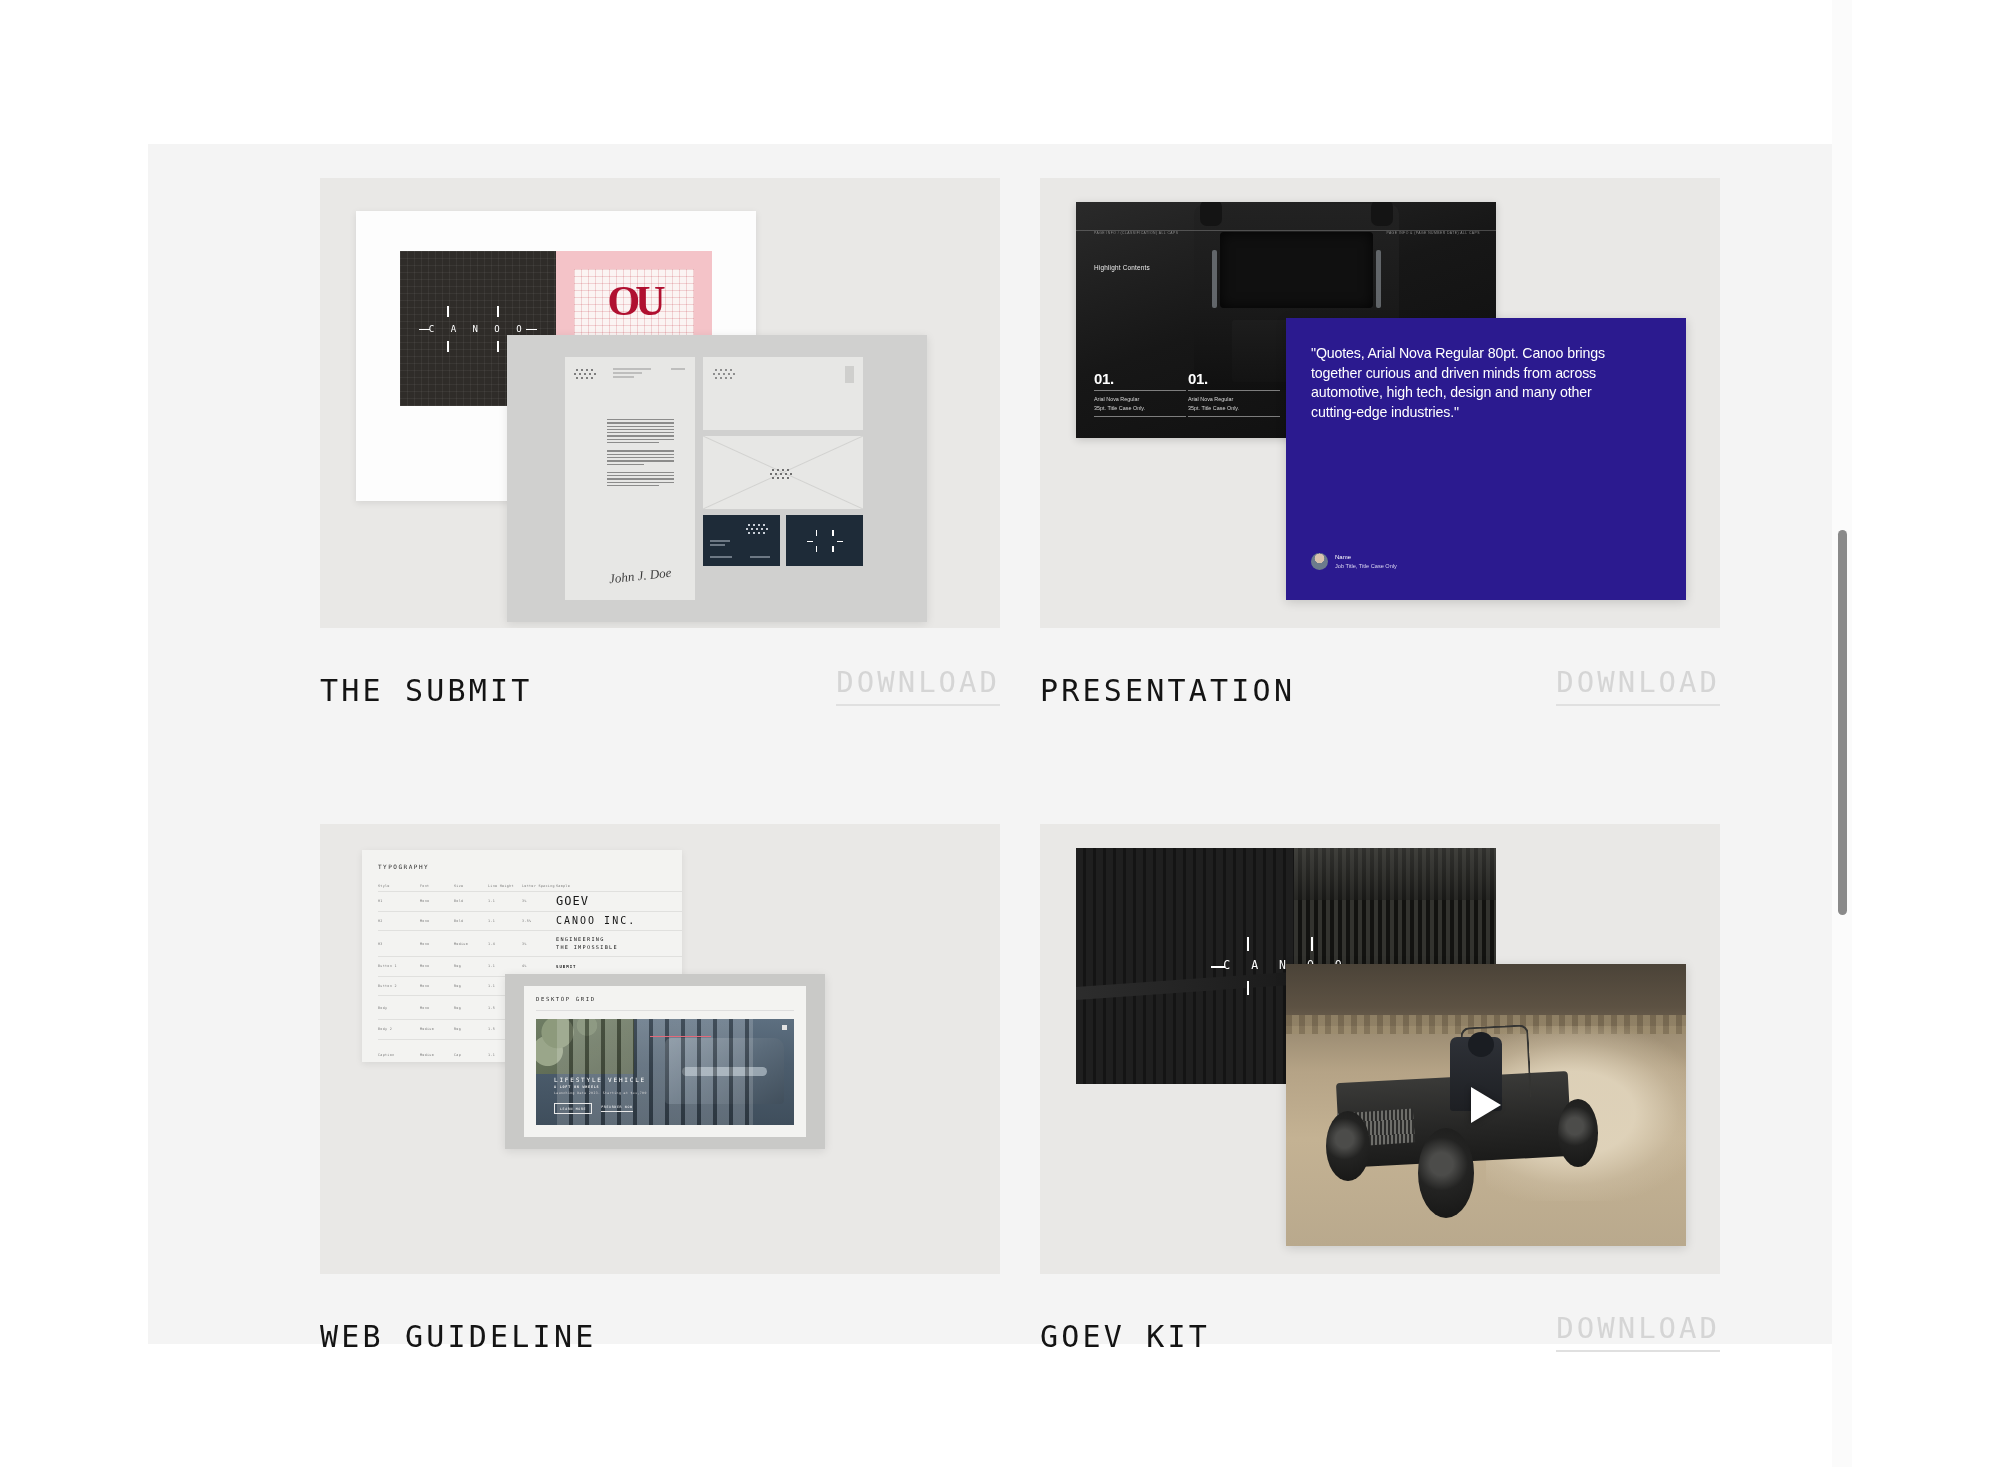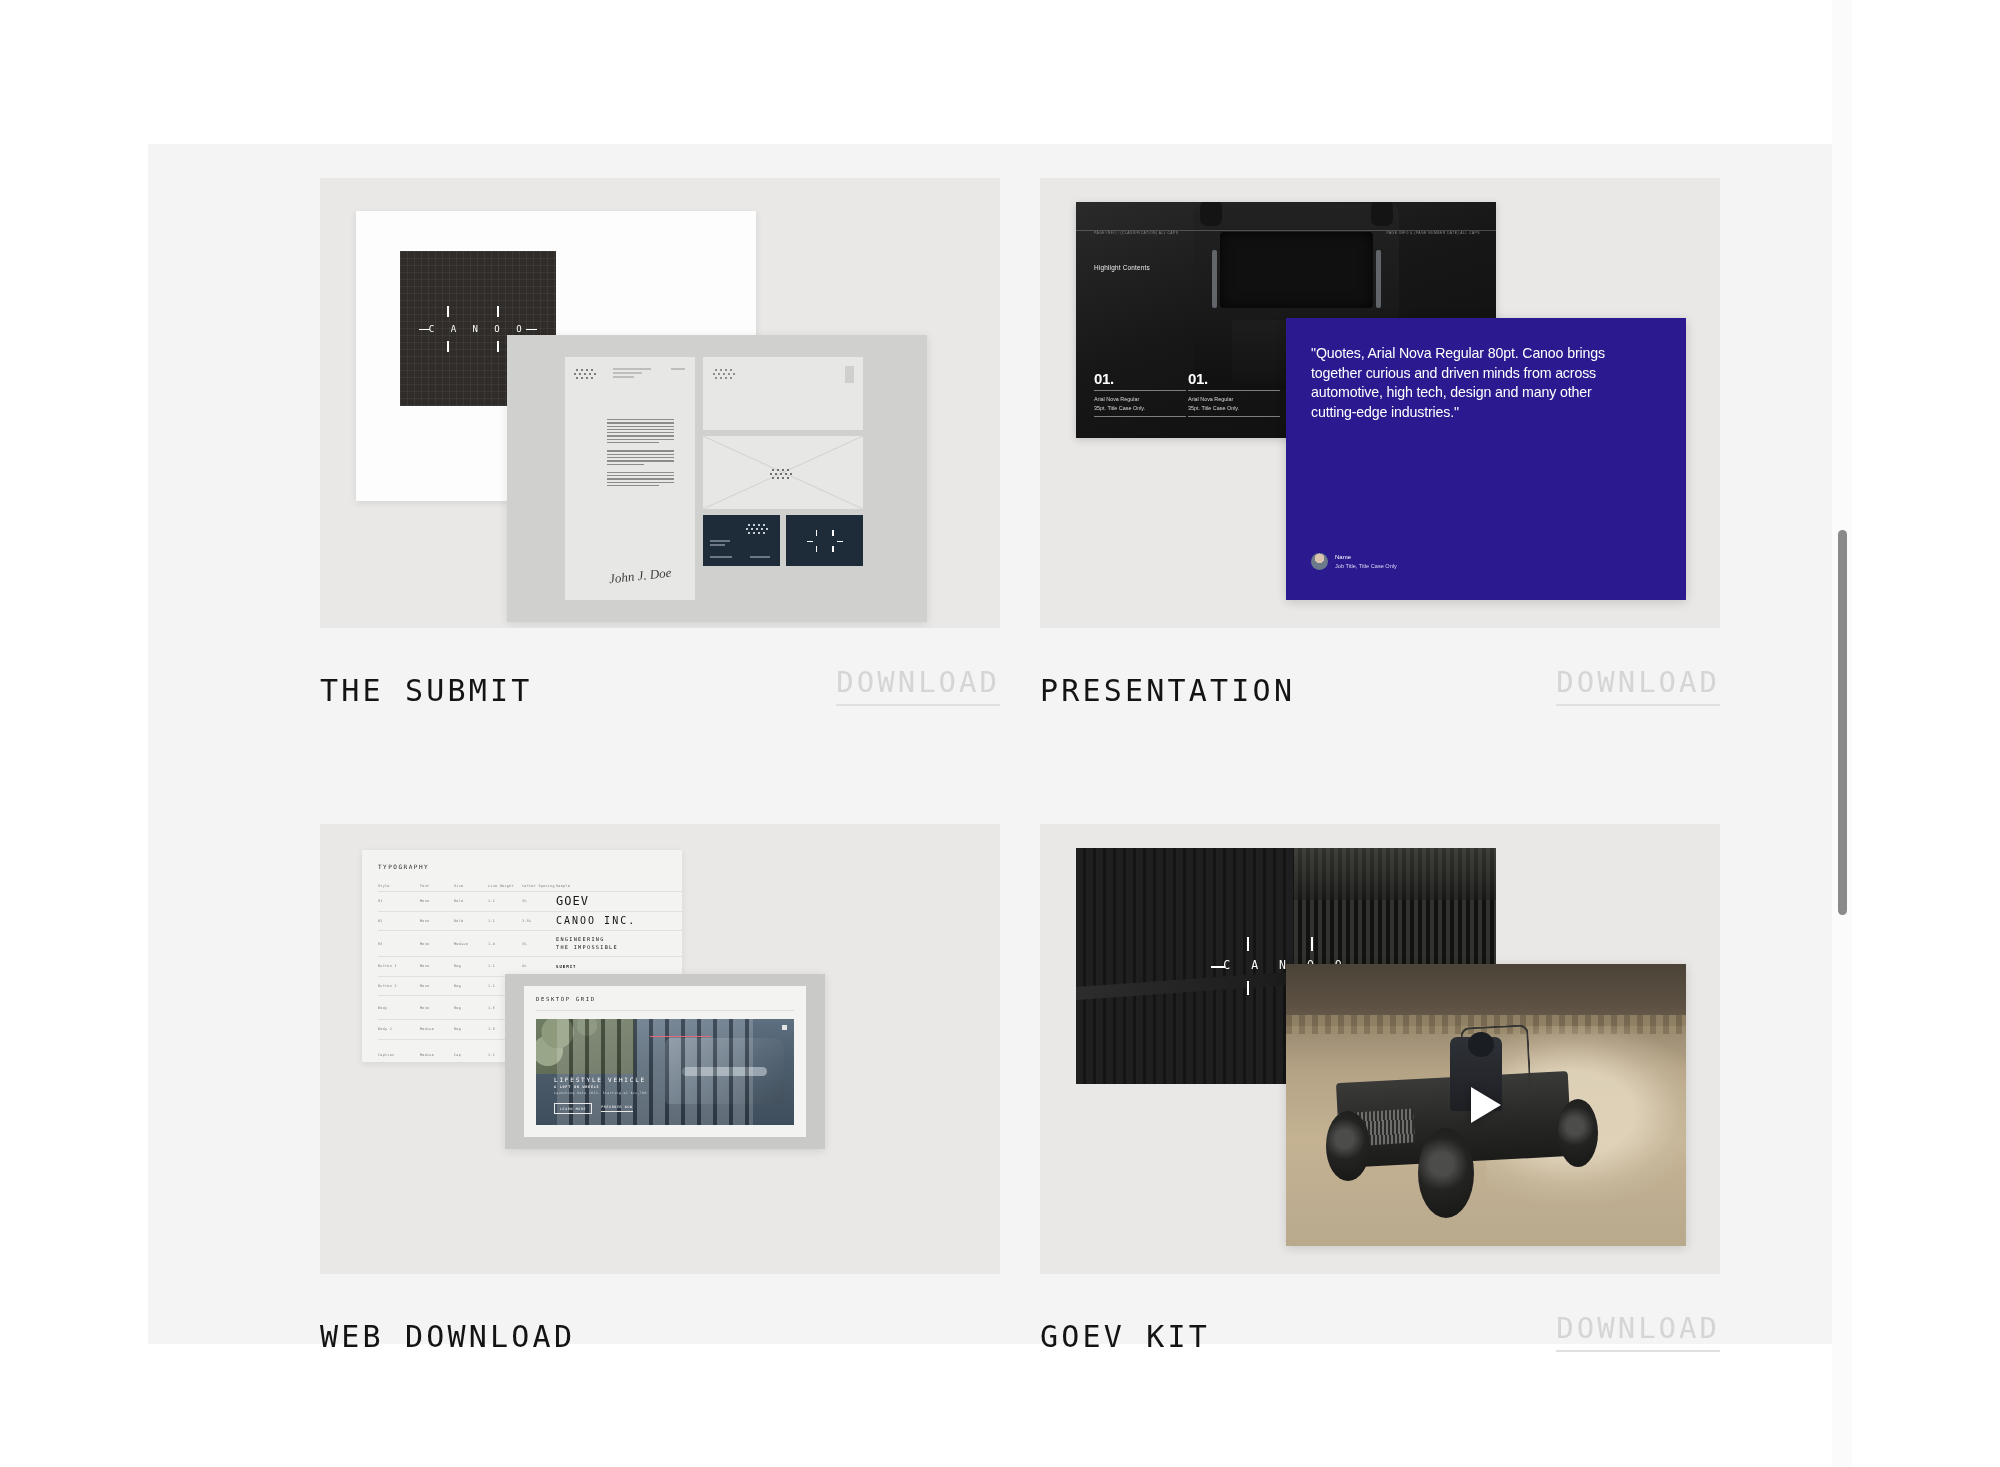--- a/index.html
+++ b/index.html
@@ -452,20 +452,33 @@
               <span class="cl-word" style="position:absolute;left:50%;top:50%;transform:translate(-50%,-50%);font-size:9px;letter-spacing:5.5px;">C A N O O</span>
               <i class="tick" style="left:28px;top:0;width:1.6px;height:11px;"></i>
               <i class="tick" style="left:78px;top:0;width:1.6px;height:11px;"></i>
               <i class="tick" style="left:28px;bottom:0;width:1.6px;height:11px;"></i>
               <i class="tick" style="left:78px;bottom:0;width:1.6px;height:11px;"></i>
               <i class="tick" style="left:0;top:50%;width:11px;height:1.6px;"></i>
               <i class="tick" style="right:0;top:50%;width:11px;height:1.6px;"></i>
             </div>
           </div>
 
+          <div class="basic-ou-panel">
+            <div class="basic-ou-inner">
+              <div class="ou-mark">OU</div>
+              <div class="ou-words">
+                <span class="ou-the">The</span>
+                <div class="ou-rule"></div>
+                <span class="ou-univ">UNIVERSITY</span>
+                <span class="ou-of">of</span>
+                <div class="ou-rule"></div>
+                <span class="ou-okla">OKLAHOMA</span>
+              </div>
+            </div>
+          </div>
         </div>
 
         <div class="basic-stationery">
           <div class="st-letter">
             <div class="dots-mark st-mono-mark" style="color:#7d7d7d">
               <i style="left:2px;top:2px;"></i>
                 <i style="left:7px;top:2px;"></i>
                 <i style="left:12px;top:2px;"></i>
                 <i style="left:17px;top:2px;"></i>
               <i style="left:0;top:6px;"></i>
@@ -757,21 +770,21 @@
               <div class="wd-btns">
                 <span class="wd-btn-outline">LEARN MORE</span>
                 <span class="wd-btn-plain">PREORDER NOW</span>
               </div>
             </div>
           </div>
         </div>
       </div>
 
       <div class="card-meta">
-        <div class="card-title">WEB DOWNLOAD</div>
+        <div class="card-title">WEB GUIDELINE</div>
         <div class="card-download is-hidden">DOWNLOAD</div>
       </div>
     </div>
 
     <div class="asset-card">
       <div class="card-thumb">
 
         <div class="press-hero">
           <div class="ph-slats-left"></div>
           <div class="ph-slats-right"></div>

